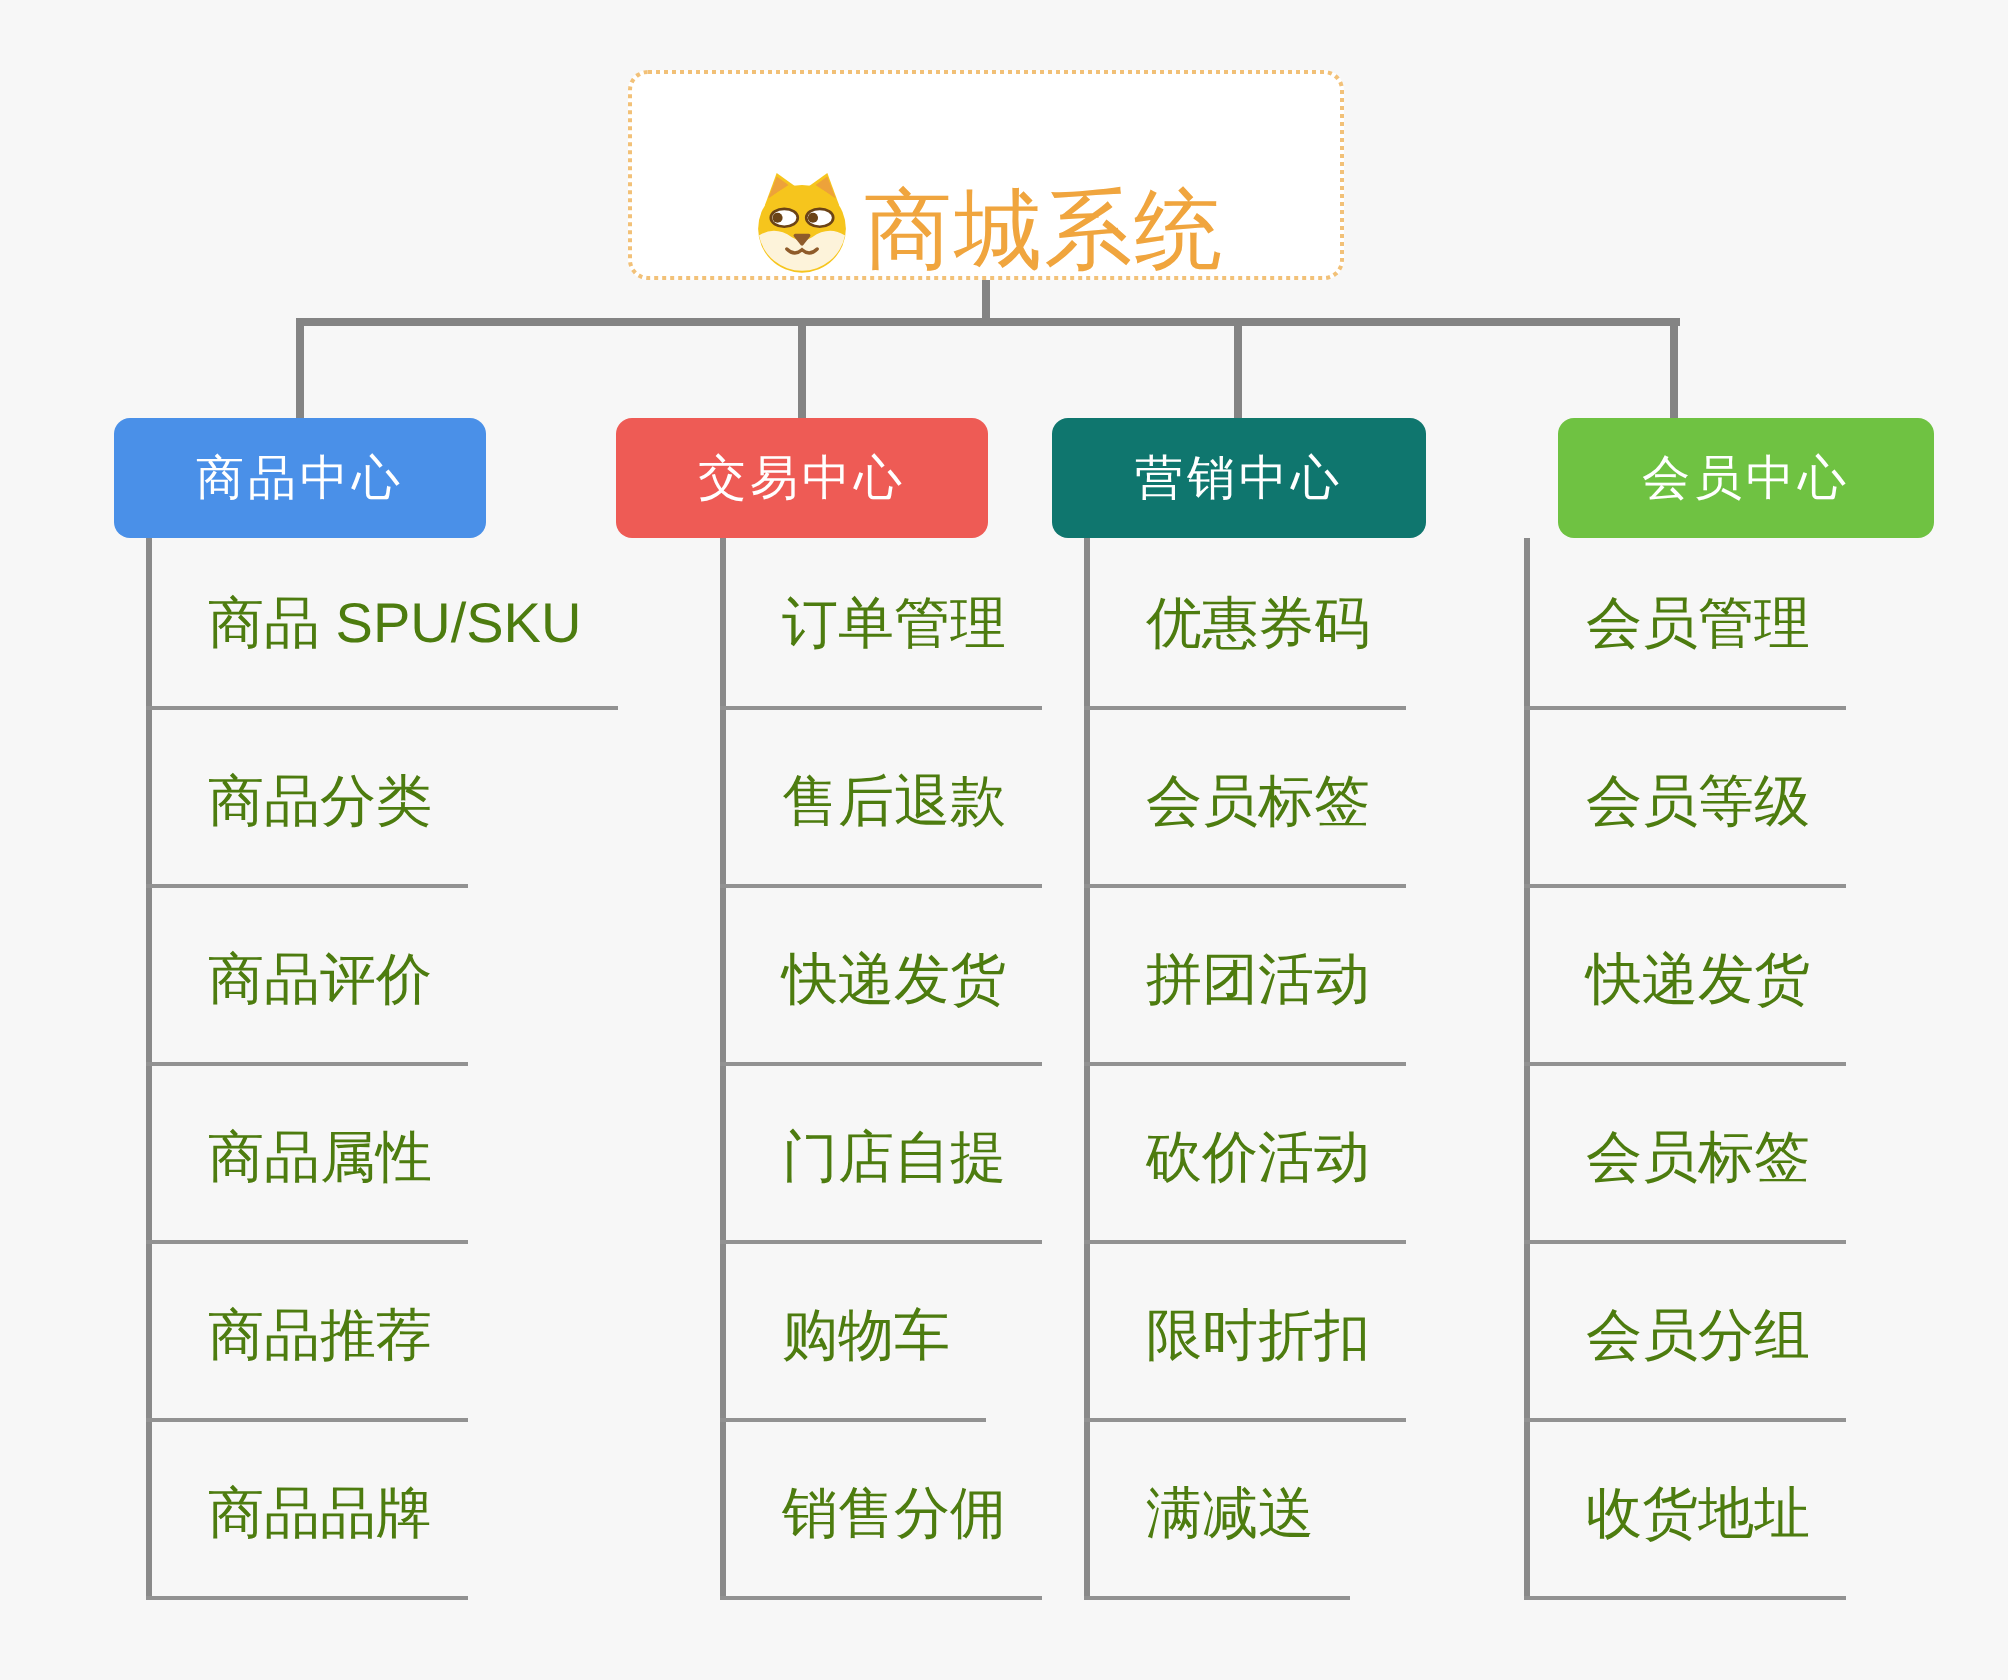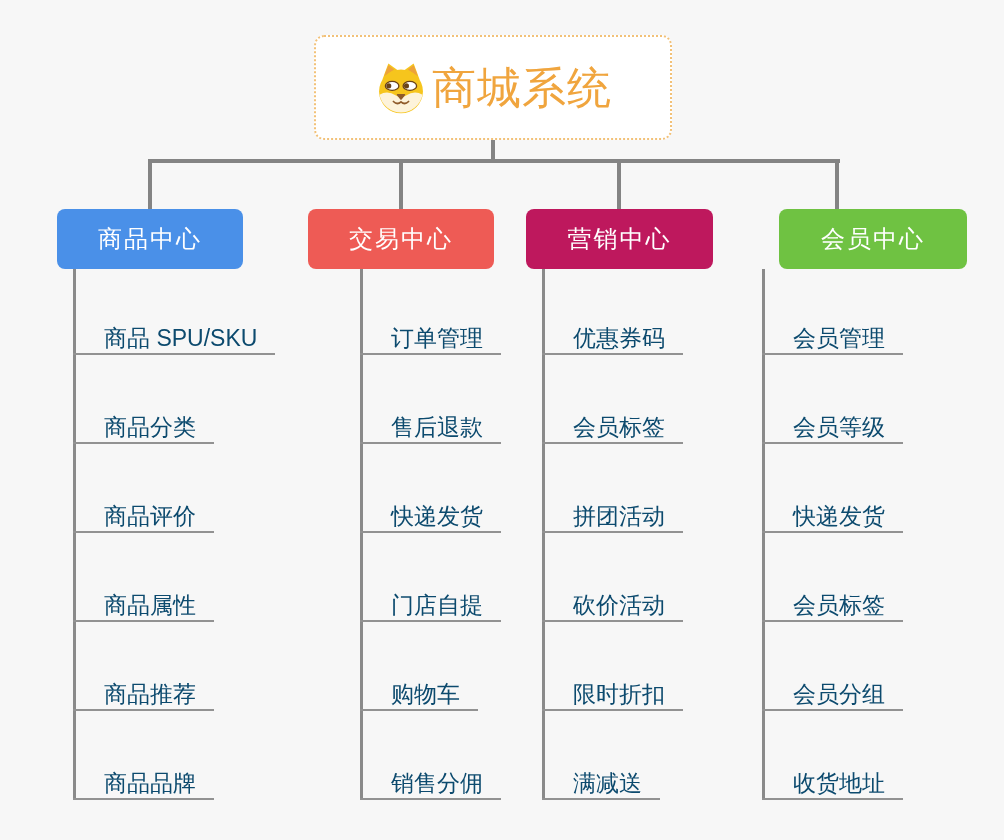--- a/index.html
+++ b/index.html
@@ -19,21 +19,21 @@
   .drop.d1{left:148px;}
   .drop.d2{left:399px;}
   .drop.d3{left:617px;}
   .drop.d4{left:835px;}
 
   
   .root{
     position:absolute;left:314px;top:35px;width:358px;height:105px;
     background:#ffffff;border:2px dotted #f2c178;border-radius:10px;
     box-sizing:border-box;
-    display:flex;align-items:center;justify-content:center;gap:4px;
+    display:flex;align-items:flex-end;justify-content:center;gap:4px;
     cursor:pointer;
   }
   .root-title{
     font-size:44px;line-height:1;color:#f0a53e;font-weight:500;
     letter-spacing:1px;white-space:nowrap;
   }
   .dog{width:54px;height:54px;display:block;}
 
   
   .hdr{
@@ -51,23 +51,23 @@
   .col{position:absolute;top:266px;width:235px;}
   .col.c1{left:73px;}
   .col.c2{left:323px;margin-left:37px;}
   .col.c3{left:542px;}
   .col.c4{left:762px;}
   .spine{position:absolute;left:0;top:3px;width:3px;height:531px;background:#8a8a8a;}
   .row{position:relative;height:89px;}
   .leaf{
     position:absolute;left:0;bottom:0;
     display:inline-block;white-space:nowrap;
-    padding:0 18px 0 31px;
+    padding:0 18px 24px 31px;
     border-bottom:2px solid #929292;
-    font-size:23px;line-height:1.25;color:#0c4a6e;
+    font-size:28px;line-height:1.25;color:#4d7c0f;
     cursor:pointer;
   }
 </style>
 </head>
 <body>
 
 <div class="canvas">
 
   <div class="conn stem"></div>
   <div class="conn bus"></div>
@@ -91,21 +91,21 @@
         <circle cx="38.5" cy="29.5" r="3" fill="#6b4316"></circle>
         <path d="M28,40 L36,40 L32,45 Z" fill="#8f5b2a" stroke="#8f5b2a" stroke-width="2" stroke-linejoin="round"></path>
         <path d="M23,48 Q27.5,52.5 32,48.5 Q36.5,52.5 41,48" fill="none" stroke="#8f5b2a" stroke-width="2" stroke-linecap="round"></path>
       </svg>
     </span>
     <span class="root-title">商城系统</span>
   </div>
 
   <div class="hdr h1" style="background: rgb(74, 144, 232);">商品中心</div>
   <div class="hdr h2" style="background: rgb(238, 91, 85);">交易中心</div>
-  <div class="hdr h3" style="background: #be185d; font-family: Liberation Serif, serif;">营销中心</div>
+  <div class="hdr h3" style="background: #0f766e; font-family: Liberation Serif, serif;">营销中心</div>
   <div class="hdr h4" style="background: rgb(111, 194, 66); margin-left: 35px;">会员中心</div>
 
   <div class="col c1">
     <div class="spine"></div>
     <div class="row">
         <div class="leaf">商品 SPU/SKU</div>
       </div>
     <div class="row">
         <div class="leaf">商品分类</div>
       </div>

